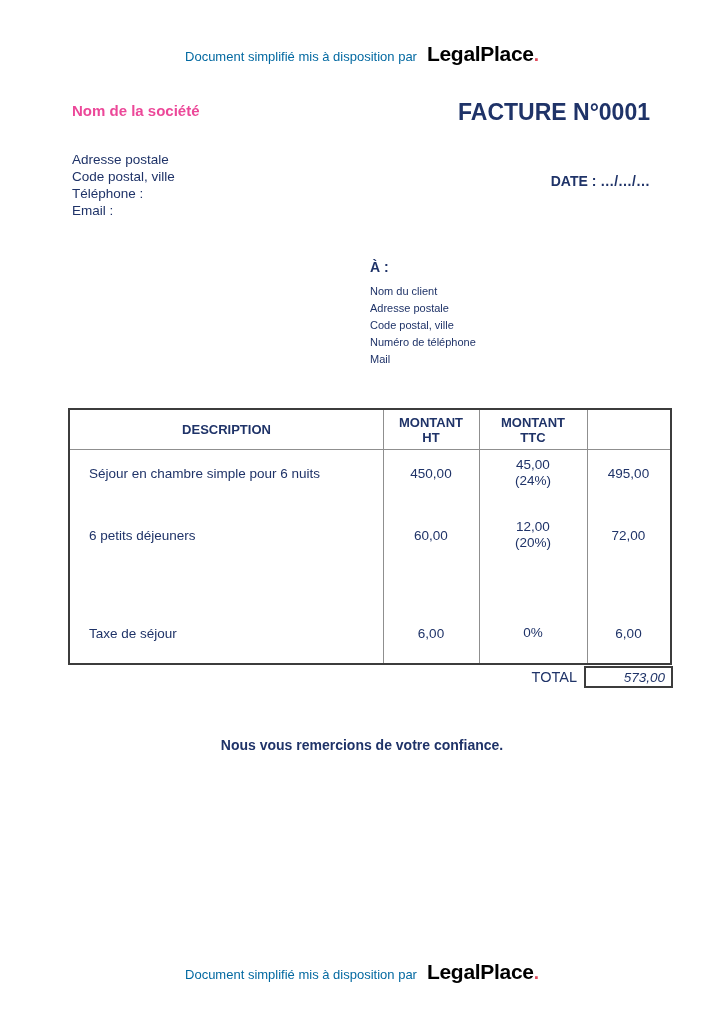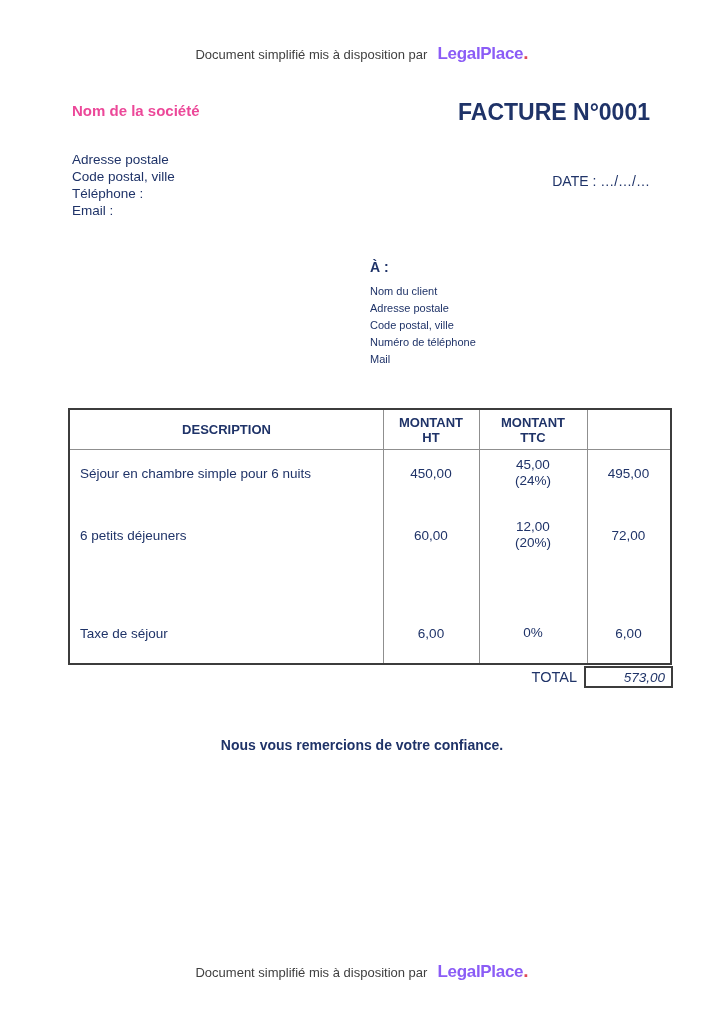--- a/index.html
+++ b/index.html
@@ -18,40 +18,41 @@
   .legal-note {
     position: absolute;
     left: 0; right: 0;
     display: flex;
     justify-content: center;
     align-items: baseline;
     gap: 10px;
   }
   .legal-note.top { top: 42px; }
   .legal-note.bottom { top: 960px; }
-  .note-text { font-size: 13px; color: #404040; }
-  .brand-name { font-size: 17px; font-weight: bold; color: #8b5cf6; letter-spacing: -0.3px; }
+  .note-text { font-size: 13px; color: #0369a1; }
+  .brand-name { font-size: 21px; font-weight: bold; color: #000000; letter-spacing: -0.3px; }
   .brand-dot { font-size: 19px; font-weight: bold; color: #e04a5a; }
 
   
   .company-name {
     position: absolute; left: 72px; top: 102px;
     font-size: 15px; font-weight: bold; color: #ec4899;
   }
   .invoice-title {
     position: absolute; right: 74px; top: 99px;
     font-size: 23px; font-weight: bold; color: #1f3368;
   }
   .company-address {
     position: absolute; left: 72px; top: 151px;
     font-size: 13.5px; line-height: 17px;
   }
   .invoice-date {
     position: absolute; right: 74px; top: 173px;
     font-size: 14px;
+    font-weight: bold;
   }
 
   
   .client-block { position: absolute; left: 370px; top: 259px; }
   .client-heading { font-size: 14px; font-weight: bold; margin-bottom: 8px; }
   .client-lines { font-size: 11px; line-height: 17px; }
 
   
   .invoice-table {
     position: absolute; left: 68px; top: 408px;
@@ -71,21 +72,21 @@
     padding: 0 8px;
   }
   .trow {
     position: absolute; left: 0; right: 0;
     display: grid; grid-template-columns: 313px 96px 108px 83px;
     align-items: center; font-size: 13.5px;
   }
   .trow.row-0 { top: 40px; height: 46px; }
   .trow.row-1 { top: 103px; height: 44px; }
   .trow.row-2 { top: 206px; height: 34px; }
-  .cell-desc { padding-left: 10px; }
+  .cell-desc { padding-left: 19px; }
   .cell-num { text-align: center; }
   .cell-tva { text-align: center; line-height: 16px; }
   .tva-line:empty { display: none; }
 
   
   .total-label {
     position: absolute; left: 380px; top: 669px; width: 197px;
     text-align: right; font-size: 14.5px;
   }
   .total-box {

